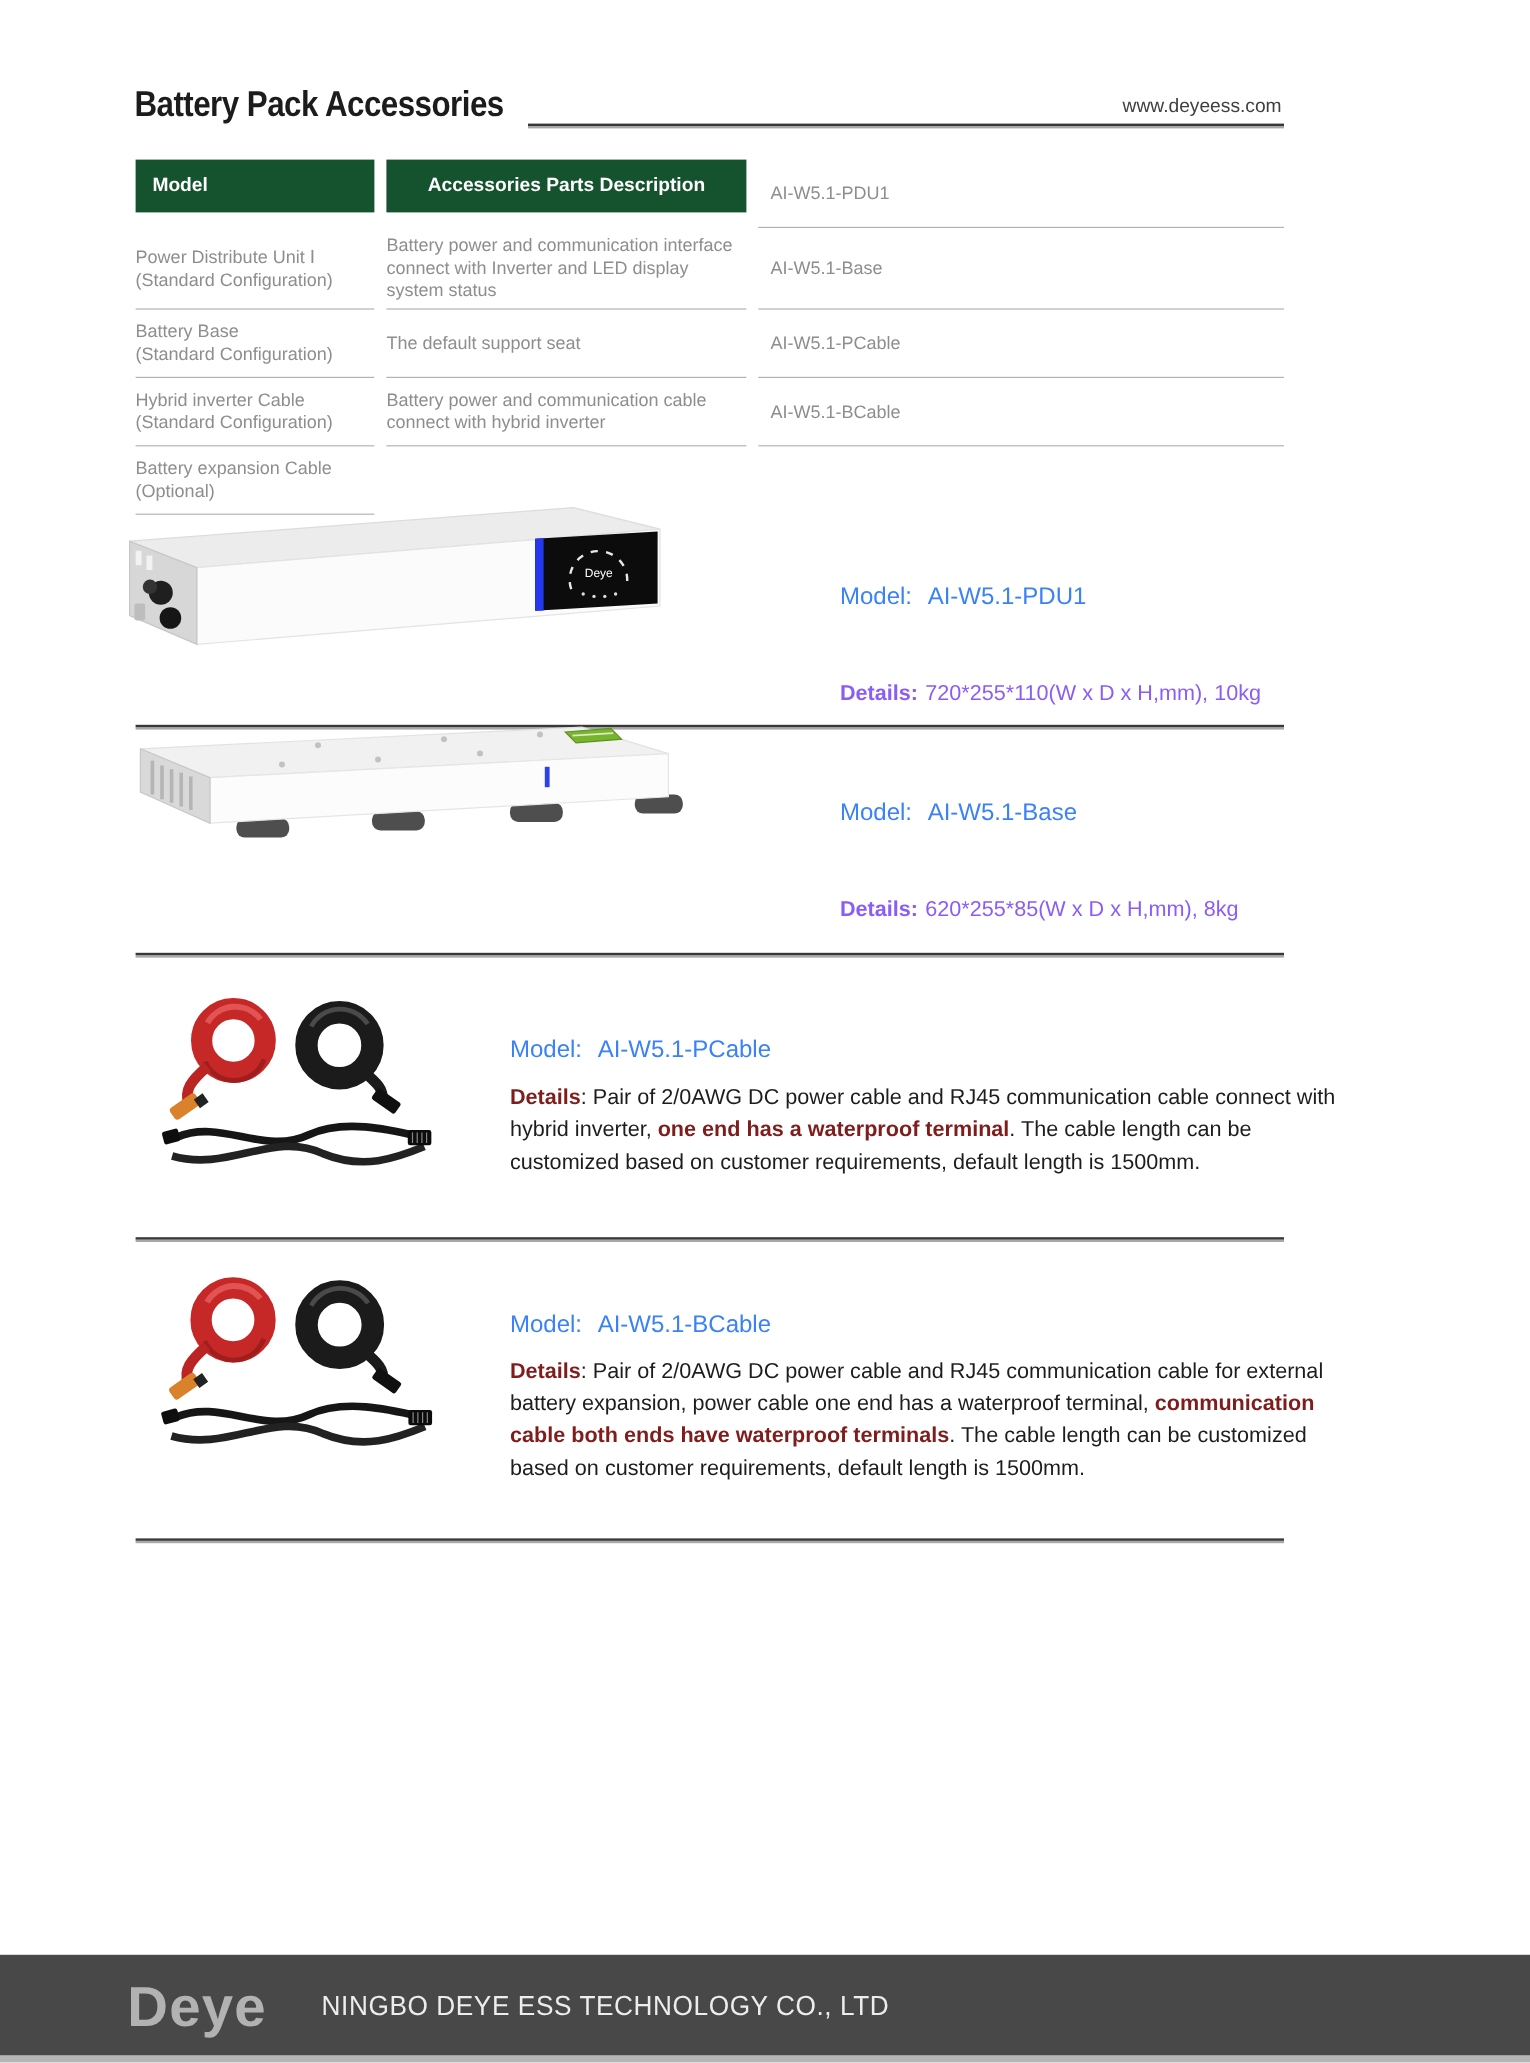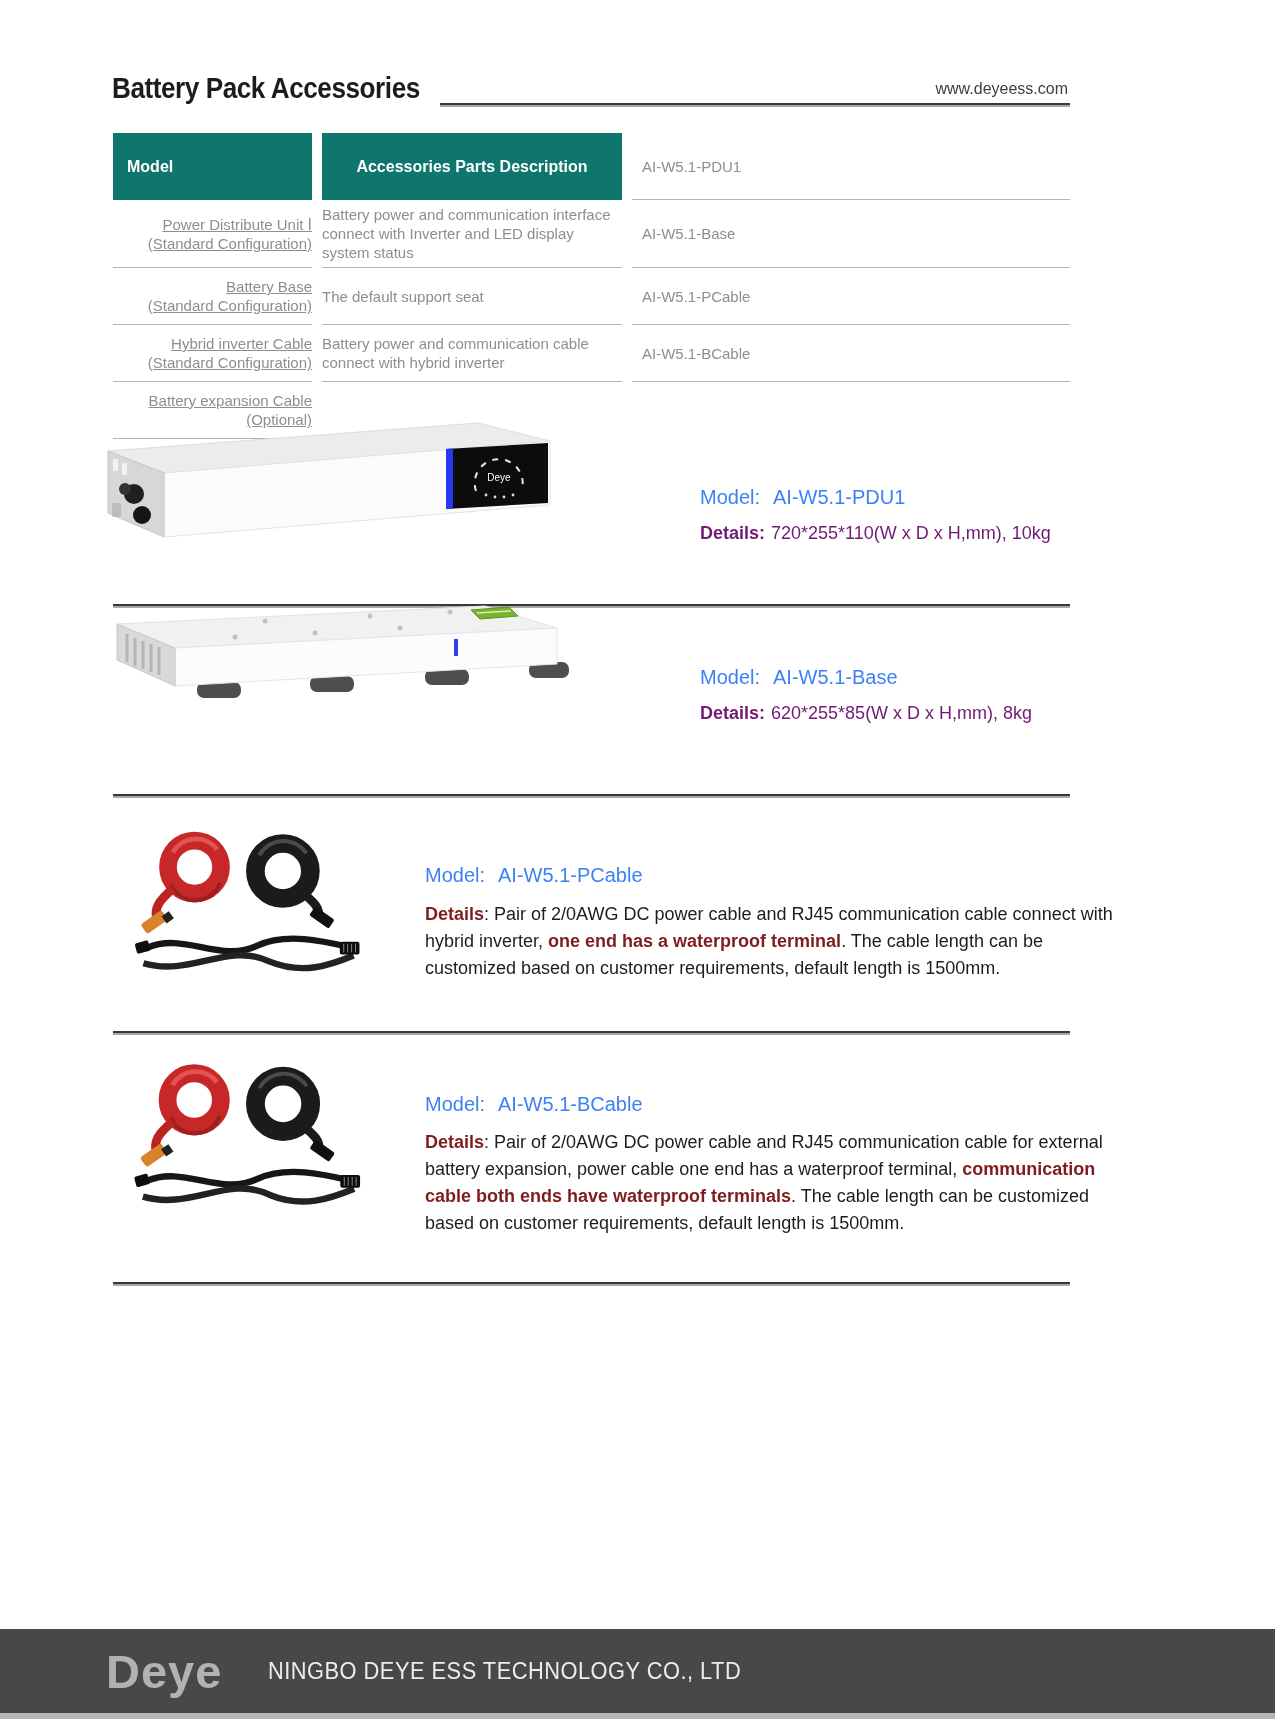--- a/index.html
+++ b/index.html
@@ -9,31 +9,31 @@
 
   
   .title{left:112px;top:71px;font-size:30px;font-weight:bold;color:#1c1c1c;
          transform:scaleX(0.87);transform-origin:left;letter-spacing:-0.5px;white-space:nowrap;}
   .site{top:80px;right:207px;font-size:16px;color:#404040;}
   .rule{height:2px;background:#383838;box-shadow:0 2px 0 #a8a8a8;}
   .header-rule{left:440px;top:103px;width:630px;}
 
   
   .tbl{left:113px;top:133px;width:957px;display:grid;grid-template-columns:199px 300px 438px;column-gap:10px;}
-  .th{background:#0f766e;color:#fff;font-weight:bold;font-size:16px;height:67px;display:flex;align-items:center;justify-content:center;}
+  .th{background:#14532d;color:#fff;font-weight:bold;font-size:16px;height:44px;display:flex;align-items:center;justify-content:center;}
   .th.first{justify-content:flex-start;padding-left:14px;}
   .td{border-bottom:1px solid #b3b3b3;color:#8e8e8e;font-size:15px;line-height:19px;
       min-height:46px;display:flex;flex-direction:column;justify-content:center;padding:5px 0;}
   .td.c1{padding-left:10px;}
-  .td.c2{text-align:right;text-decoration:underline;}
+  .td.c2{text-align:left;}
 
   
   .model-line{font-size:20px;font-weight:normal;color:#3b82f6;white-space:nowrap;}
   .model-line .ml{margin-right:13px;}
-  .details-line{font-size:18px;color:#701a75;white-space:nowrap;}
+  .details-line{font-size:18px;color:#8b5cf6;white-space:nowrap;margin-top:44px;}
   .details-line b{margin-right:6px;}
   .para{font-size:18px;line-height:27px;color:#1d1d1d;}
   .para b{color:#7f1d1d;}
 
   
   .footer{left:0;top:1629px;width:1275px;height:84px;background:#484848;display:flex;align-items:center;padding-left:106px;box-sizing:border-box;gap:46px;}
   .footer-strip{left:0;top:1713px;width:1275px;height:6px;background:#b5b5b5;}
   .logo{font-size:47px;font-weight:800;color:#b2b2b2;letter-spacing:1px;line-height:1;}
   .company{font-size:23px;color:#ededed;letter-spacing:0.5px;transform:scaleX(0.95);transform-origin:left;white-space:nowrap;}
 

